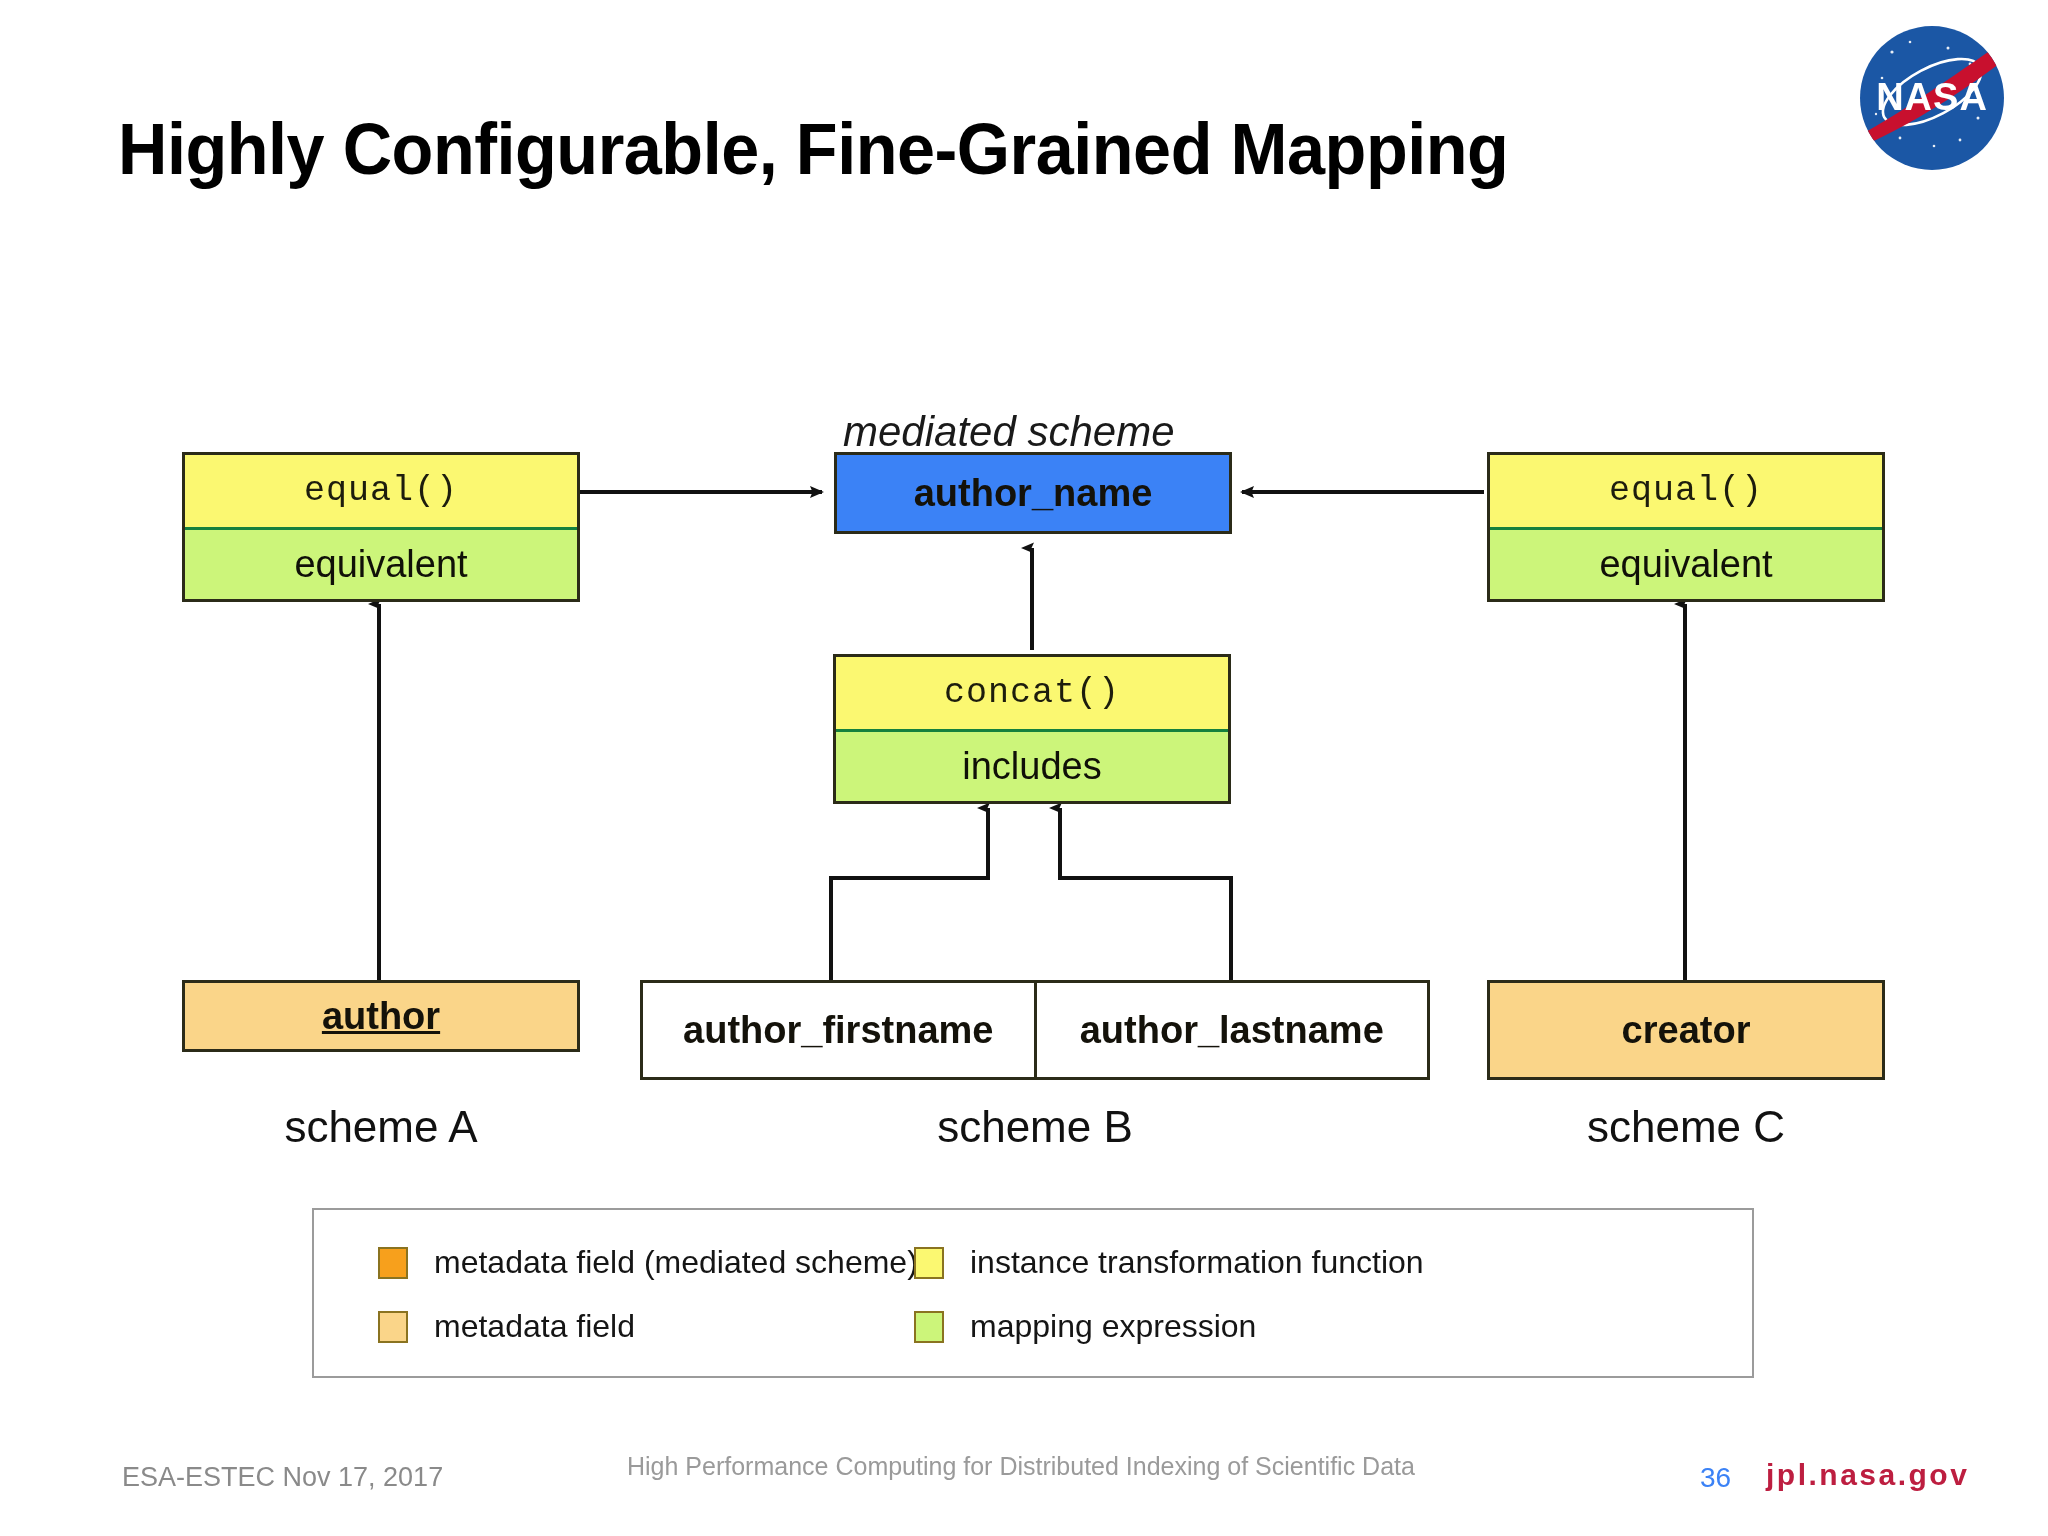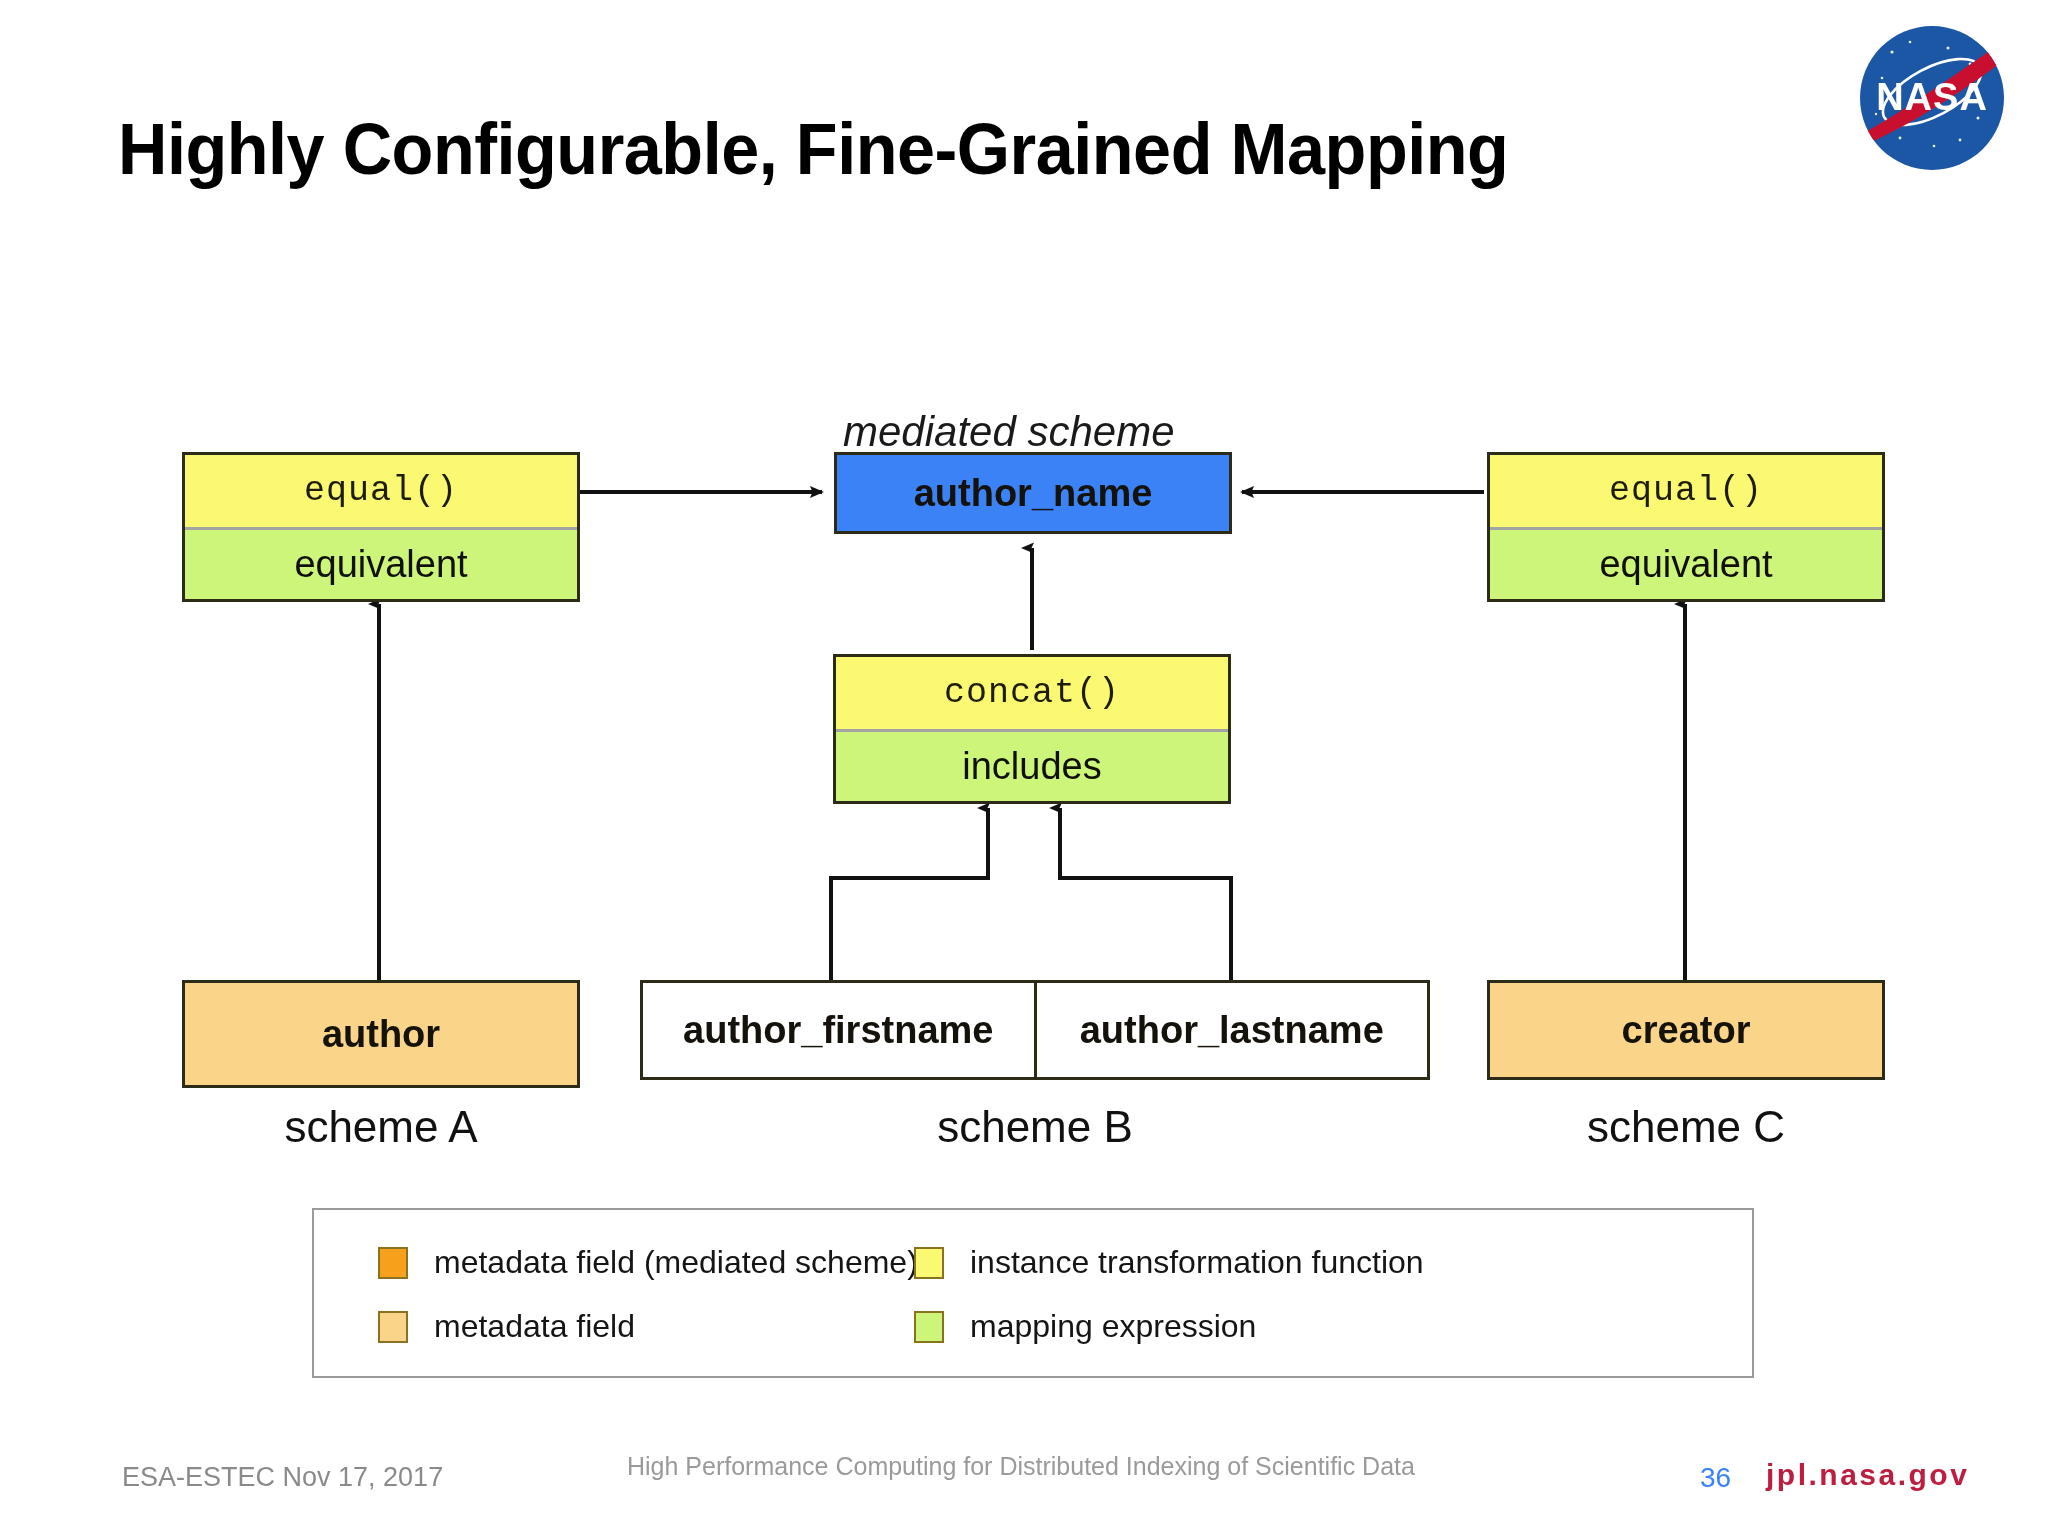--- a/index.html
+++ b/index.html
@@ -70,21 +70,21 @@
     font-family: "Liberation Mono", monospace;
     font-size: 35px;
     letter-spacing: 1px;
     color: #1d1d0d;
   }
   .cell-expr {
     background: #ccf57a;
     font-family: "Liberation Sans", sans-serif;
     font-size: 38px;
     color: #101008;
-    border-top: 3px solid #a3a3a3;
+    border-top: 3px solid #15803d;
   }
   .node-mediated {
     background: #3b82f6;
     font-size: 38px;
     font-weight: bold;
     color: #14120a;
     align-items: center;
     justify-content: center;
     display: flex;
   }
@@ -265,21 +265,21 @@
   <div class="node" style="left:833px; top:654px; width:398px; height:150px;">
     <div class="cell cell-fn" style="height:50%;">concat()</div>
     <div class="cell cell-expr" style="height:50%;">includes</div>
   </div>
 
   <div class="node" style="left:1487px; top:452px; width:398px; height:150px;">
     <div class="cell cell-fn" style="height:50%;">equal()</div>
     <div class="cell cell-expr" style="height:50%;">equivalent</div>
   </div>
 
-  <div class="node node-field" style="left:182px; top:980px; width:398px; height:108px;">
+  <div class="node node-field" style="left:182px; top:980px; width:398px; height:72px;text-decoration:underline;">
     <span>author</span>
   </div>
 
   <div class="node" style="left:640px; top:980px; width:790px; height:100px; flex-direction:row;">
     <div class="split-left">author_firstname</div>
     <div class="split-right">author_lastname</div>
   </div>
 
   <div class="node node-field" style="left:1487px; top:980px; width:398px; height:100px;">
     <span>creator</span>

